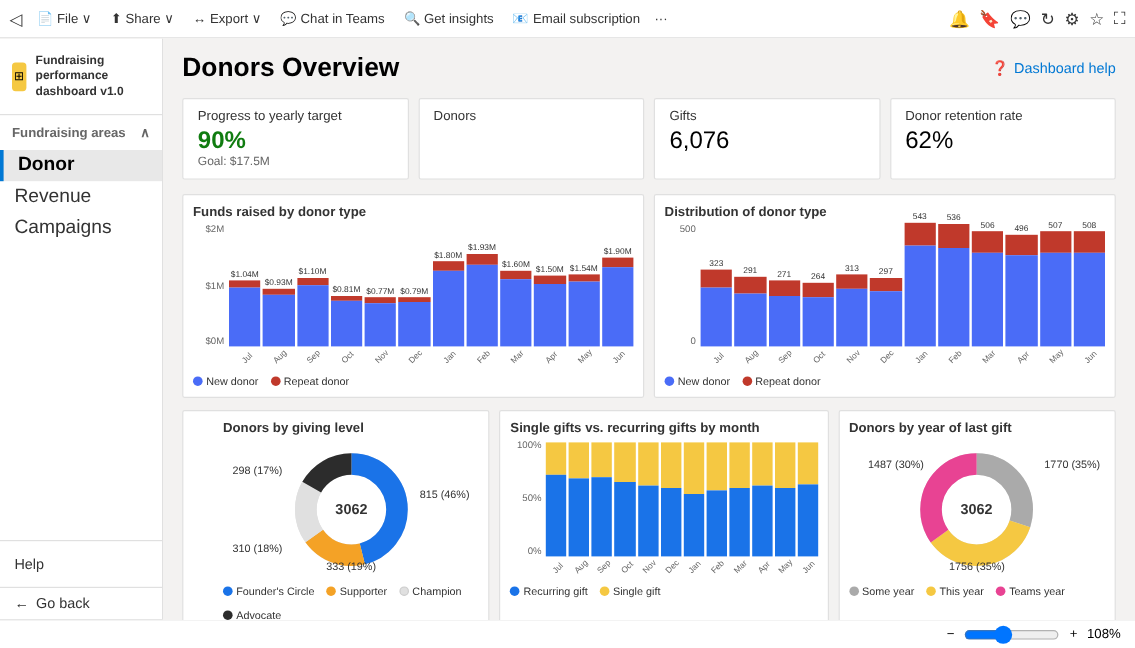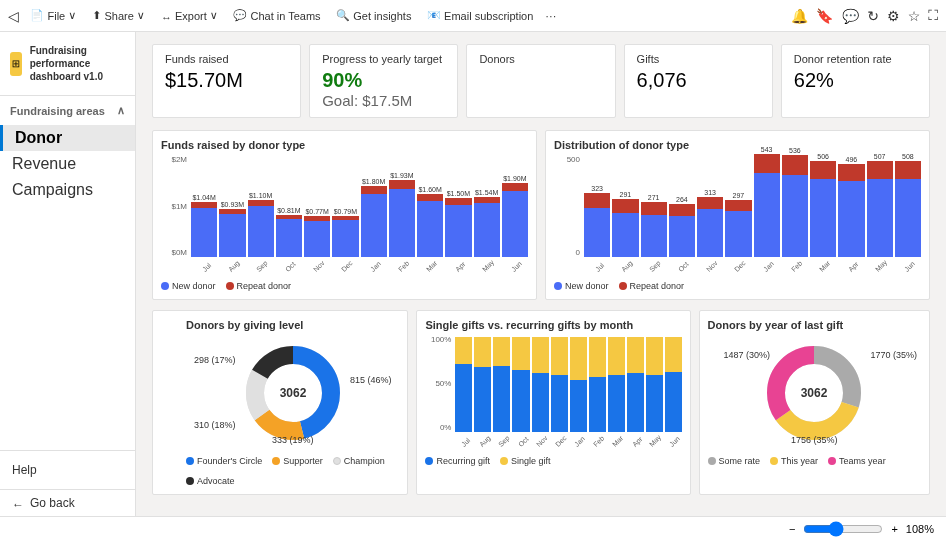--- a/index.html
+++ b/index.html
@@ -35,21 +35,21 @@
     .page-header { display: flex; align-items: center; justify-content: space-between; margin-bottom: 12px; }
     .page-title { font-size: 22px; font-weight: 600; color: #000; }
     .dashboard-help { display: flex; align-items: center; gap: 4px; font-size: 12px; color: #0078d4; cursor: pointer; }
 
     
     .kpi-row { display: flex; gap: 8px; margin-bottom: 12px; }
     .kpi-card { background: #fff; border: 1px solid #e0e0e0; border-radius: 2px; padding: 8px 12px; flex: 1; }
     .kpi-label { font-size: 11px; color: #333; margin-bottom: 4px; }
     .kpi-value { font-size: 20px; font-weight: 300; color: #000; }
     .kpi-value.green { color: #107c10; font-weight: 600; }
-    .kpi-sub { font-size: 15px; color: #666; }
+    .kpi-sub { font-size: 10px; color: #666; }
 
     
     .chart-row { display: flex; gap: 8px; margin-bottom: 10px; }
     .chart-card { background: #fff; border: 1px solid #e0e0e0; border-radius: 2px; padding: 8px; flex: 1; overflow: hidden; }
     .chart-title { font-size: 11px; font-weight: 600; color: #333; margin-bottom: 4px; }
     .legend { display: flex; gap: 10px; margin-top: 6px; flex-wrap: wrap; }
     .legend-item { display: flex; align-items: center; gap: 3px; font-size: 9px; color: #333; }
     .legend-dot { width: 8px; height: 8px; border-radius: 50%; }
   </style>
 </head>
@@ -118,26 +118,29 @@
       <div class="sidebar-bottom-item">Help</div>
     </div>
     <div class="go-back">
       <span>←</span>
       <span>Go back</span>
     </div>
   </div>
 
   <div class="main">
 
+    <div class="page-header">
+      <h1 class="page-title">Donors Overview</h1>
+      <div class="dashboard-help">
+        <span>❓</span>
+        <span>Dashboard help</span>
+      </div>
+    </div>
 
     <div class="kpi-row">
-      <div class="kpi-card">
-        <div class="kpi-label">Funds raised</div>
-        <div class="kpi-value">$15.70M</div>
-      </div>
       <div class="kpi-card">
         <div class="kpi-label">Progress to yearly target</div>
         <div class="kpi-value green">90%</div>
         <div class="kpi-sub">Goal: $17.5M</div>
       </div>
       <div class="kpi-card">
         <div class="kpi-label">Donors</div>
       </div>
       <div class="kpi-card">
         <div class="kpi-label">Gifts</div>
@@ -606,21 +609,21 @@
 
             <circle cx="50" cy="50" r="38" fill="none" stroke="#f5c842" stroke-width="18" stroke-dasharray="83.57 238.76" stroke-dashoffset="-71.63" transform="rotate(-90 50 50)"></circle>
 
             <circle cx="50" cy="50" r="38" fill="none" stroke="#e84393" stroke-width="18" stroke-dasharray="83.57 238.76" stroke-dashoffset="-155.2" transform="rotate(-90 50 50)"></circle>
             <text x="50" y="54" text-anchor="middle" font-size="12" font-weight="600" fill="#333">3062</text>
           </svg>
         </div>
         <div class="legend">
           <div class="legend-item">
             <div class="legend-dot" style="background:#aaa;"></div>
-            <span>Some rate</span>
+            <span>Some year</span>
           </div>
           <div class="legend-item">
             <div class="legend-dot" style="background:#f5c842;"></div>
             <span>This year</span>
           </div>
           <div class="legend-item">
             <div class="legend-dot" style="background:#e84393;"></div>
             <span>Teams year</span>
           </div>
         </div>

